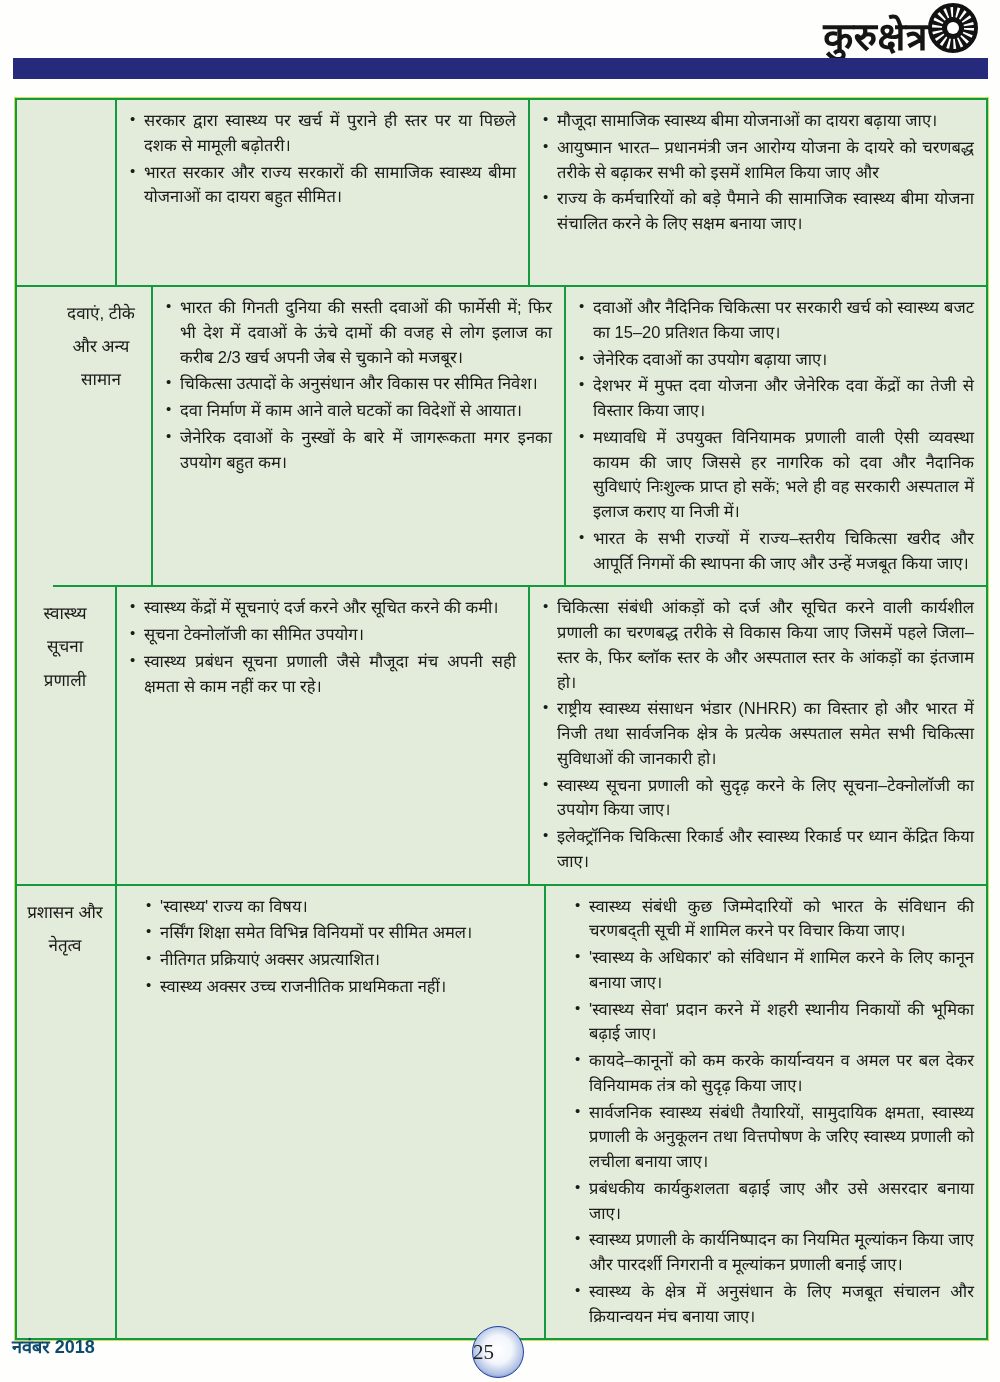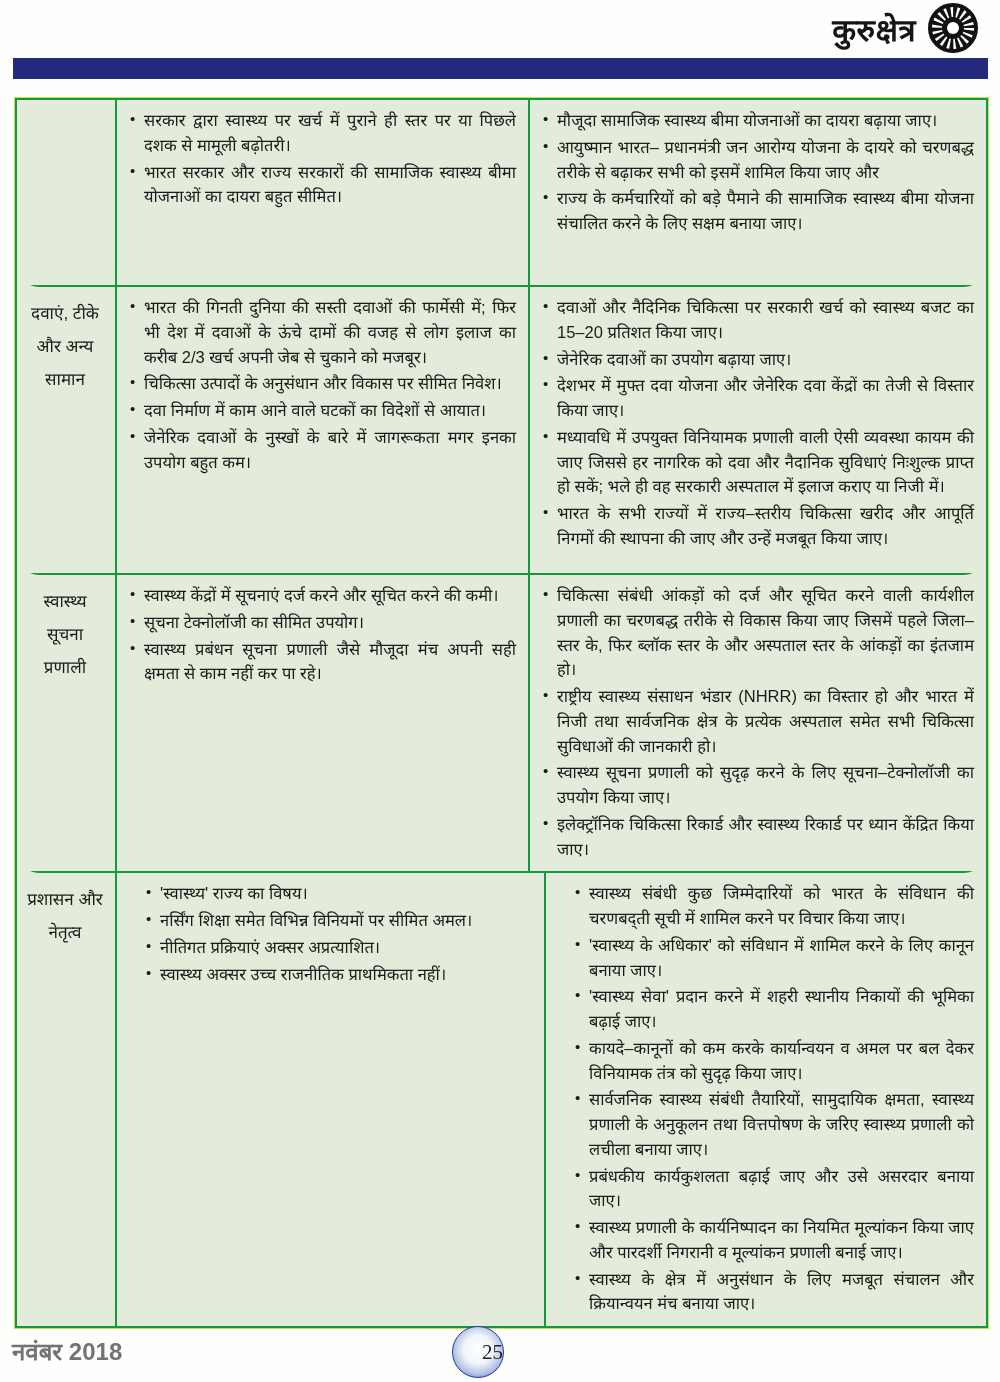--- a/index.html
+++ b/index.html
@@ -5,46 +5,45 @@
   html,body{margin:0;padding:0;}
   body{
     width:1000px;height:1382px;position:relative;
     background:#fefefc;
     font-family:"Liberation Sans","DejaVu Sans",sans-serif;
     color:#1b1b1b;
     overflow:hidden;
   }
   
   .masthead-title{
-    position:absolute;top:8px;right:84px;
-    font-size:31px;font-weight:bold;color:#151515;
+    position:absolute;top:8px;right:72px;
+    font-size:39px;font-weight:bold;color:#151515;
     font-family:"DejaVu Sans",sans-serif;
     letter-spacing:0.5px;
   }
   .emblem{position:absolute;top:3px;right:22px;width:50px;height:50px;}
   .navy-bar{
     position:absolute;left:13px;right:12px;top:58px;height:21px;
     background:#252a7c;
   }
   
   .issues-table{
     position:absolute;left:15px;top:98px;width:969px;
     border:2px solid #149a3e;
     outline:1px solid #cede5c;
     background:#e3ecda;
   }
   .trow{
     display:grid;
     grid-template-columns:100px 413px 1fr;
     border-bottom:2px solid #149a3e;
-    border-radius:22px;
   }
   .trow:last-child{border-bottom:none;gap:16px;}
   .trow:nth-child(1){min-height:185px;}
-  .trow:nth-child(2){min-height:286px;}
+  .trow:nth-child(2){min-height:286px;margin-left:36px;}
   .trow:nth-child(3){min-height:285px;}
   .trow:nth-child(4){min-height:443px;}
   .cell{
     background:#e3ecda;
     padding:8px 12px 8px 10px;
     font-size:16.5px;line-height:1.5;
     box-sizing:border-box;
   }
   .cell.head{
     border-right:2px solid #149a3e;
@@ -61,28 +60,28 @@
     margin:0 0 2px 0;
   }
   ul.bullets li::before{
     content:"\2022";
     position:absolute;left:3px;top:0;
     font-size:15px;
   }
   
   .footer-date{
     position:absolute;left:12px;top:1334px;
-    font-size:24px;font-weight:bold;color:#737373;
+    font-size:18px;font-weight:bold;color:#0c4a6e;
   }
   .page-circle{
-    position:absolute;left:452px;top:1326px;
+    position:absolute;left:472px;top:1326px;
     width:52px;height:52px;border-radius:50%;
     background:radial-gradient(circle at 50% 45%, #ffffff 0%, #f2f5fb 38%, #aebfe4 68%, #3a57b5 88%, #27439f 100%);
     border:1px solid #1f3f9e;
-    display:flex;align-items:center;justify-content:flex-end;
+    display:flex;align-items:center;justify-content:flex-start;
     box-sizing:border-box;
   }
   .page-circle span{
     font-family:"Liberation Serif","DejaVu Serif",serif;
     font-size:21px;color:#222;
   }
 </style>
 </head>
 <body>
 

